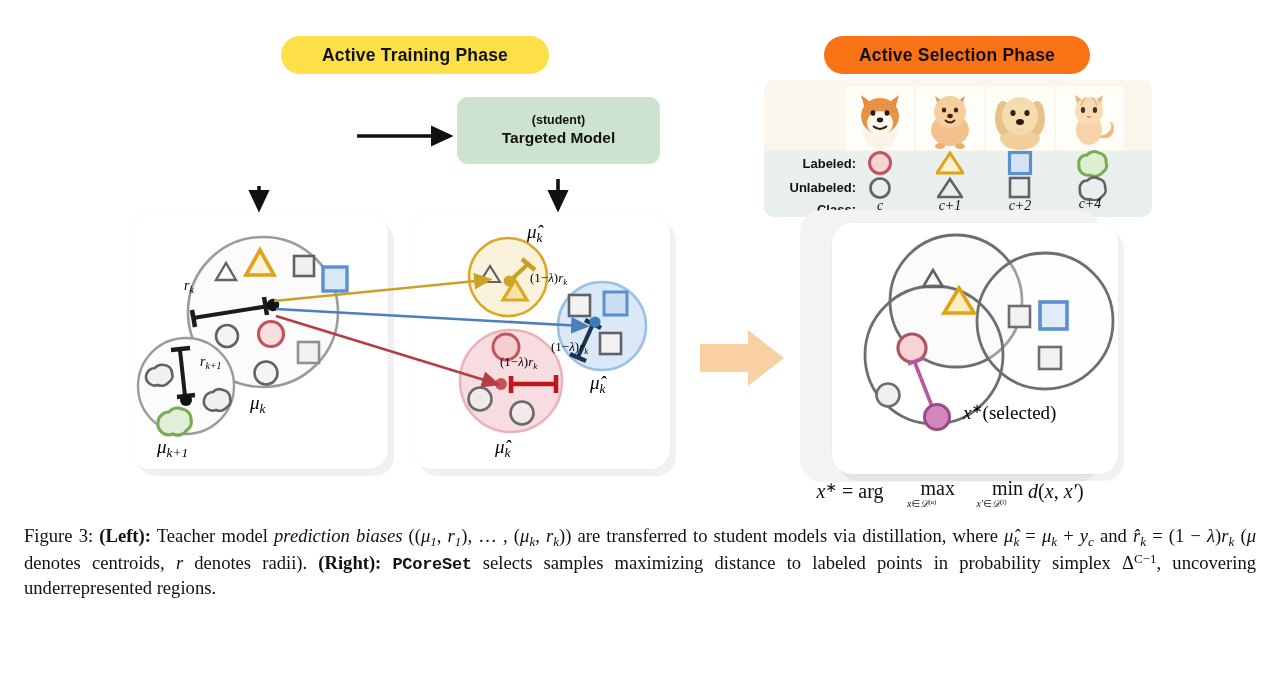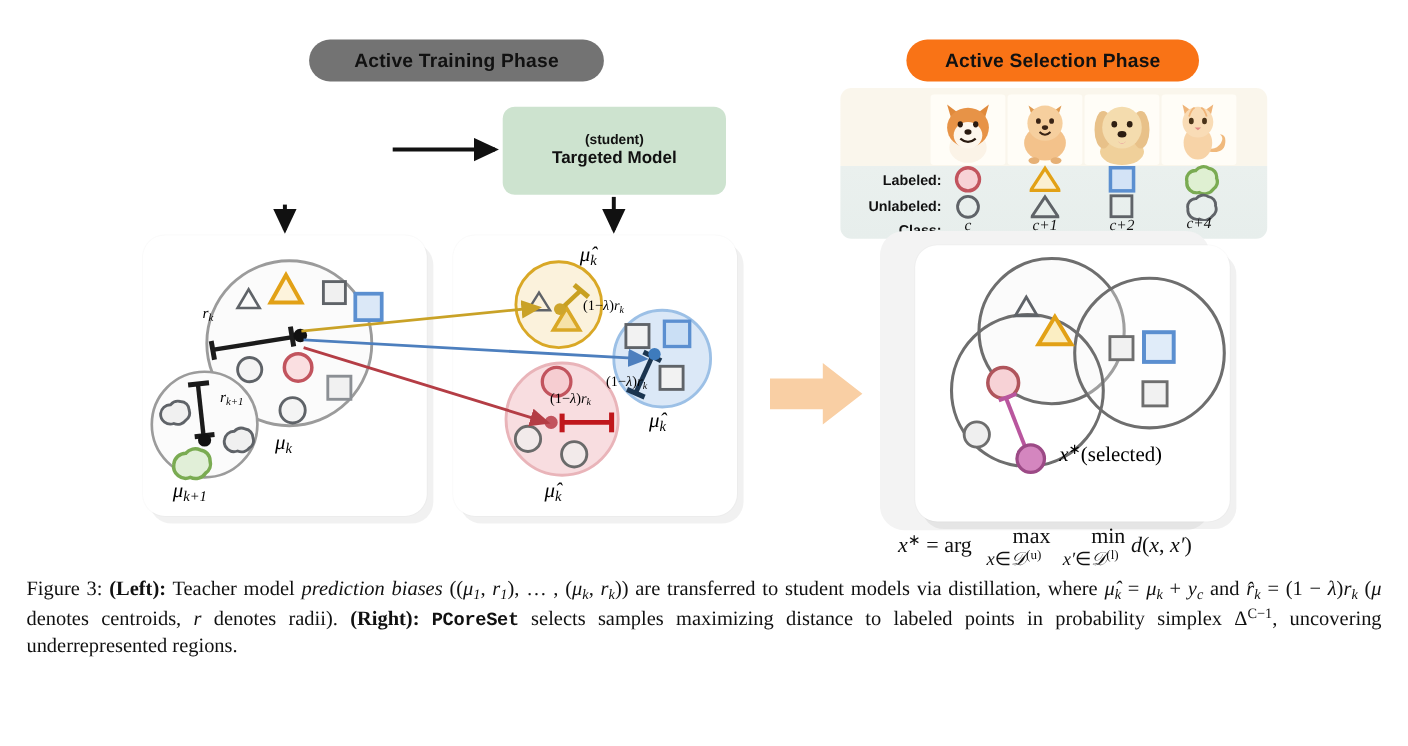--- a/index.html
+++ b/index.html
@@ -11,32 +11,32 @@
   .stage{position:absolute;left:0;top:0;width:1280px;height:678px;}
   .abs{position:absolute;}
 
   
   .badge{
     position:absolute;border-radius:22px;
     font-family:"Liberation Sans", sans-serif;font-weight:bold;
     display:flex;align-items:center;justify-content:center;
     color:#111;letter-spacing:.2px;
   }
-  #badge-train{left:281px;top:36px;width:268px;height:38px;background:#737373;font-size:17.5px;}
+  #badge-train{left:281px;top:36px;width:268px;height:38px;background:#fde047;font-size:17.5px;}
   #badge-select{left:824px;top:36px;width:266px;height:38px;background:#f97316;font-size:17.5px;}
 
   
   .modelbox{
     position:absolute;border-radius:11px;
     font-family:"Liberation Sans", sans-serif;
     display:flex;flex-direction:column;align-items:center;justify-content:center;
     color:#111;text-align:center;line-height:1.22;
   }
   #box-teacher{left:165px;top:90px;width:189px;height:93px;background:#cfe0f4;}
-  #box-student{left:457px;top:97px;width:203px;height:80px;background:#cde3cf;}
+  #box-student{left:457px;top:97px;width:203px;height:67px;background:#cde3cf;}
   .mb-sub{font-size:12.5px;font-weight:bold;}
   .mb-main{font-size:15.5px;font-weight:bold;}
 
   #ibp-label{
     position:absolute;left:330px;top:84px;width:170px;
     font-family:"Liberation Sans", sans-serif;font-weight:bold;font-size:16px;
     text-align:center;line-height:1.2;color:#111;
   }
 
   
@@ -83,21 +83,21 @@
   .sup{font-size:.7em;vertical-align:0.45em;}
 
   
   #formula{
     position:absolute;left:800px;top:478px;width:300px;text-align:center;
     font-family:"Liberation Serif", serif;color:#111;
   }
   .f-main{font-size:20px;white-space:nowrap;}
   .argstack{display:inline-block;vertical-align:middle;text-align:center;line-height:1;}
   .argstack .top{font-size:20px;display:block;margin-left:32px;}
-  .argstack .bot{font-size:17px;display:block;margin-top:1px;}
+  .argstack .bot{font-size:10px;display:block;margin-top:1px;}
 
   
   #bleed{position:absolute;left:24px;top:648px;width:420px;height:26px;overflow:hidden;
          font-family:"Liberation Serif", serif;font-size:18.6px;color:#cfcfcf;}
   svg{display:block;}
 </style>
 </head>
 <body>
 
 <div class="stage">

